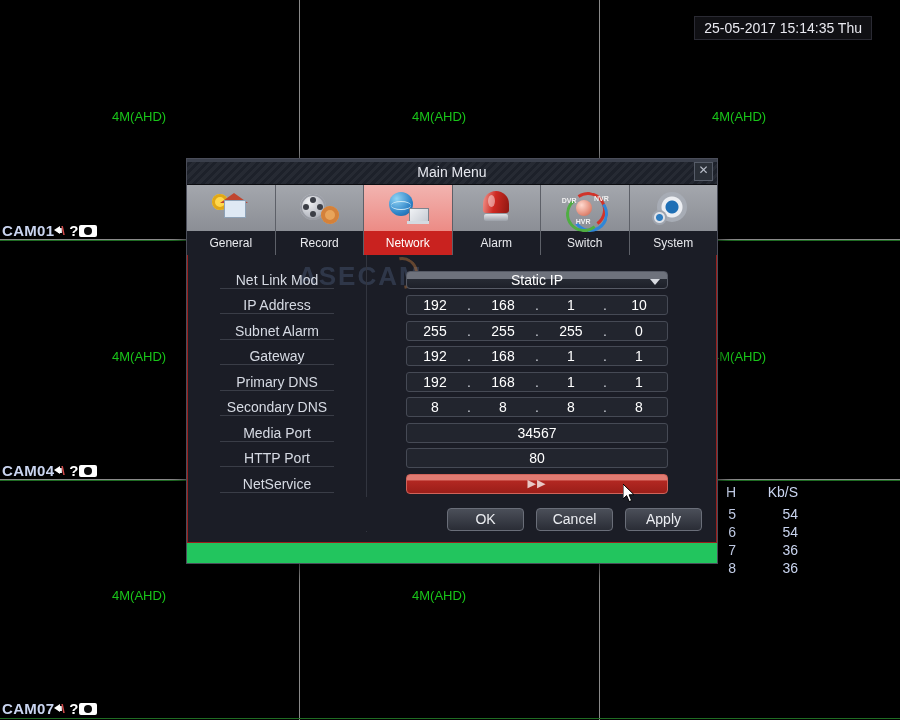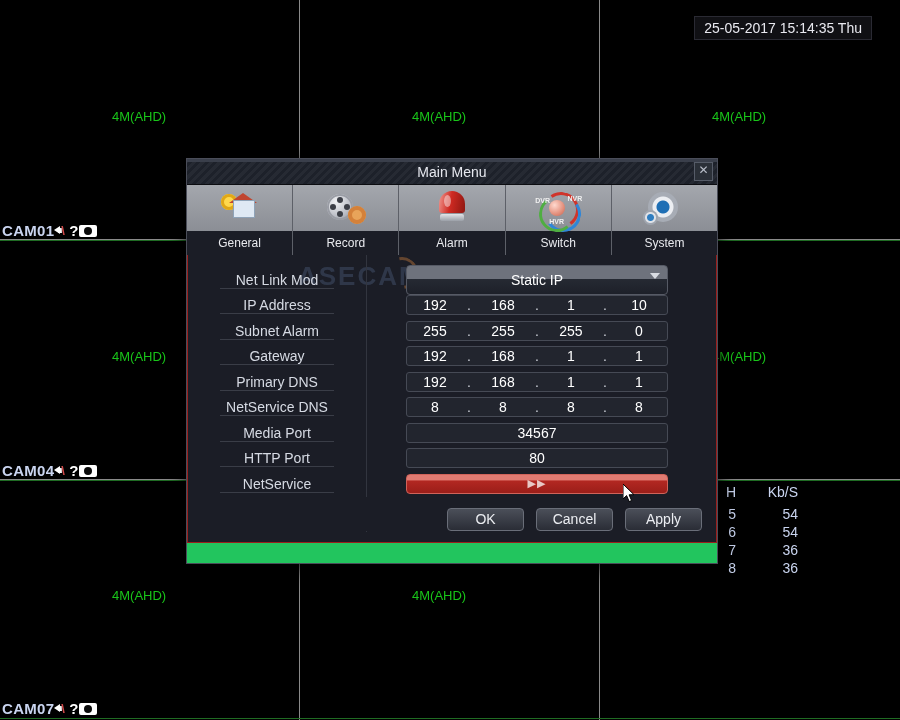--- a/index.html
+++ b/index.html
@@ -148,21 +148,21 @@
   .fld{flex:1;padding-left:40px;}
 
   .inp{width:262px;height:20px;box-sizing:border-box;
      background:#22252e;border:1px solid #464a55;border-radius:3px;
      color:#fff;font-size:14px;display:flex;align-items:center;
      justify-content:center;position:relative;}
   .ipcells{display:flex;align-items:center;width:100%;justify-content:space-around;}
   .ipcells b{font-weight:normal;width:48px;text-align:center;}
   .ipcells i{font-style:normal;color:#cfd3db;}
 
-  .sel{width:262px;height:30px;box-sizing:border-box;border-radius:4px;
+  .sel{width:262px;height:18px;box-sizing:border-box;border-radius:4px;
      background:linear-gradient(#6e727c 0 45%,#262a33 46%,#1d2029);
      border:1px solid #565a65;color:#fff;font-size:14px;
      display:flex;align-items:center;justify-content:center;position:relative;
      cursor:pointer;}
   .sel .arrow{position:absolute;right:7px;top:7px;width:0;height:0;
      border-left:5px solid transparent;border-right:5px solid transparent;
      border-top:6px solid #d9dce2;}
 
   .btn-net{width:262px;height:20px;box-sizing:border-box;border-radius:4px;
      background:linear-gradient(#e07b72 0 30%,#b32822 31%,#9b1e19);
@@ -310,20 +310,32 @@
               <i style="left:3px;top:10px;"></i>
             <i style="left:17px;top:10px;"></i>
               <i style="left:10px;top:17px;"></i>
           </div>
           <div class="gear-orange"></div>
         </div>
       </div>
       <div class="tlabel">Record</div>
     </div>
 
+    <div class="tab active">
+      <div class="ticon">
+        <div class="ic">
+          <div class="globe"></div>
+          <div class="laptop">
+              <div class="scr"></div>
+              <div class="bas"></div>
+            </div>
+        </div>
+      </div>
+      <div class="tlabel">Network</div>
+    </div>
 
     <div class="tab">
       <div class="ticon">
         <div class="ic">
           <div class="siren">
               <div class="dome"></div>
               <div class="gls"></div>
               <div class="base"></div>
             </div>
         </div>
@@ -438,21 +450,21 @@
                 <i>.</i>
               <b>1</b>
                 <i>.</i>
               <b>1</b>
             </div>
           </div>
         </div>
       </div>
 
       <div class="row">
-        <div class="lbl"><span>NetService DNS</span></div>
+        <div class="lbl"><span>Secondary DNS</span></div>
         <div class="fld">
           <div class="inp">
             <div class="ipcells">
               <b>8</b>
                 <i>.</i>
               <b>8</b>
                 <i>.</i>
               <b>8</b>
                 <i>.</i>
               <b>8</b>

